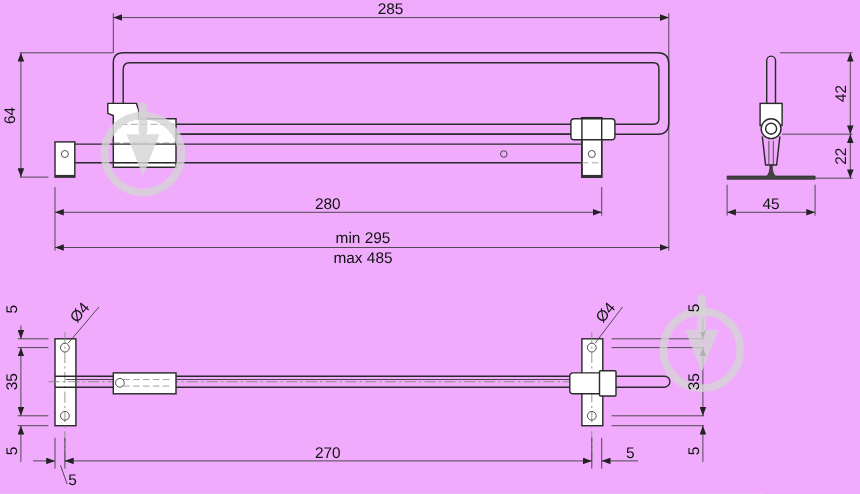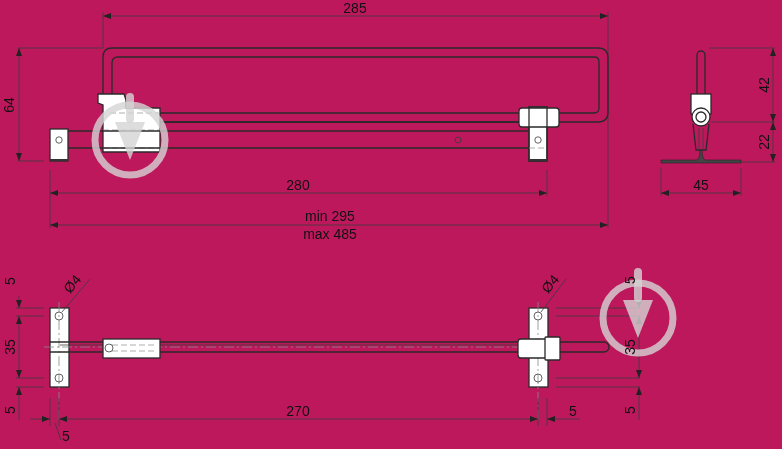--- a/index.html
+++ b/index.html
@@ -1,16 +1,16 @@
 <!DOCTYPE html>
 <html><head>
 <meta charset="utf-8">
 <style>
   html, body { margin: 0; padding: 0; background: #ffffff; }
-  #stage { position: relative; width: 782px; height: 449px; overflow: hidden; background: #be185d; }
+  #stage { position: relative; width: 782px; height: 449px; overflow: hidden; background: #f0abfc; }
   svg { position: absolute; left: 0; top: 0; }
   .ln { stroke: #2a2a2a; stroke-width: 1.3; fill: none; }
   .thin { stroke: #3a3a3a; stroke-width: 0.8; fill: none; }
   .dash { stroke: #888; stroke-width: 0.8; fill: none; stroke-dasharray: 10 3 2 3; }
   .hid { stroke: #999; stroke-width: 0.8; fill: none; stroke-dasharray: 6 3; }
   .fillw { fill: #fff; }
   .lbl { font-family: "Liberation Sans", sans-serif; font-size: 14px; fill: #111; }
   .wm { stroke: #d4d4d4; fill: none; stroke-width: 7; opacity: 0.8; }
   .wmf { fill: #d4d4d4; opacity: 0.8; }
 </style>

